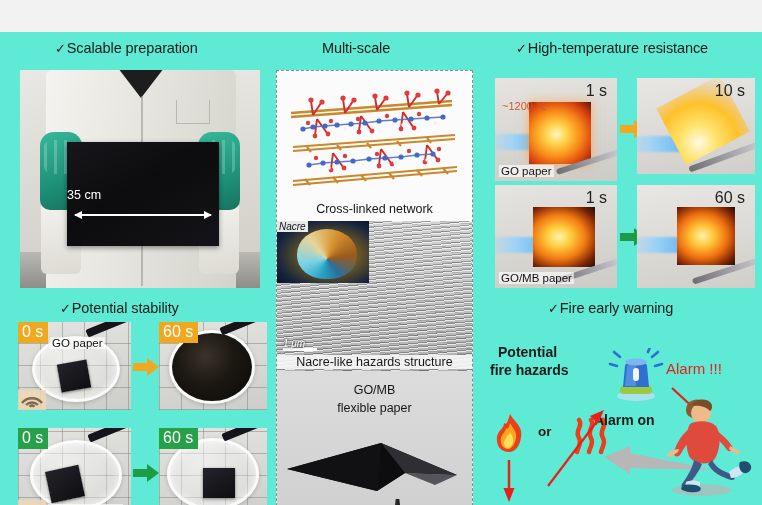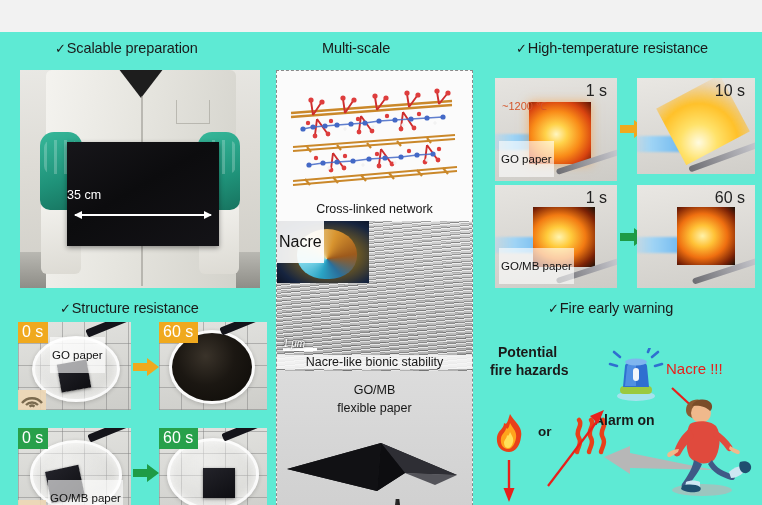--- a/index.html
+++ b/index.html
@@ -87,21 +87,21 @@
   .dim-arrow::after  { right:-1px; border-left: 8px solid #fff; }
   .bench {
     position: absolute; left: 0; bottom: 0; width: 100%; height: 36px;
     background: linear-gradient(180deg,#b9b8b2,#8e8d87);
   }
 
   
   .tile { position: absolute; overflow: hidden; background:#cfcfcb; }
   .tile-label {
     position: absolute; font-size: 11.5px; color: #111;
-    background: rgba(255,255,255,.62); padding: 12px 2px; white-space: nowrap;
+    background: rgba(255,255,255,.62); padding: 0 2px; white-space: nowrap;
   }
   .badge {
     position: absolute; font-size: 16px; color: #fff; font-weight: 400;
     padding: 1px 5px 2px 4px; white-space: nowrap; line-height: 1.15;
   }
   .badge.amber { background:#f0a91e; }
   .badge.green { background:#27a04a; }
   .badge.plain { background: transparent; color:#222; }
 
   .wifi {
@@ -230,21 +230,21 @@
     <div class="forearm right"></div>
     <div class="glove left"></div>
     <div class="glove right"></div>
     <div id="go-sheet">
       <div class="dim-label">35 cm</div>
       <div class="dim-arrow"></div>
     </div>
   </div>
 
   <div class="heading" style="left:60px; top:268px;">
-    <span class="tick">✓</span><span>Structure resistance</span>
+    <span class="tick">✓</span><span>Potential stability</span>
   </div>
 
   <div class="tile" style="left:18px; top:290px; width:113px; height:88px;">
     <div class="mesh"></div>
     <div class="dish" style="left:14px; top:14px; width:88px; height:66px;"></div>
     <div class="tweezer" style="right:-6px; top:-2px;"></div>
     <div class="square-black" style="left:41px; top:40px; width:30px; height:28px; transform:rotate(-10deg);"></div>
     <div class="badge amber" style="left:0; top:0;">0 s</div>
     <div class="tile-label" style="left:32px; top:15px;">GO paper</div>
     <div class="wifi" style="left:0; bottom:0;">
@@ -416,25 +416,25 @@
           </g>
         </g>
       </svg>
       <div class="ms-caption" style="bottom:5px;">Cross-linked network</div>
     </div>
 
     <div class="ms-panel" id="ms-nacre">
       <div class="sem-bg"></div>
       <div id="nacre-inset">
         <div class="shell"></div>
-        <div class="tile-label" style="left:0; top:0; background:rgba(255,255,255,.9); font-size:16px;">Nacre</div>
+        <div class="tile-label" style="left:0; top:0; background:rgba(255,255,255,.9); font-size:10px;font-style:italic;">Nacre</div>
       </div>
       <div class="scalebar-line" style="bottom:20px;"></div>
       <div class="scalebar" style="bottom:22px;font-style:italic;">1 μm</div>
-      <div class="ms-caption" style="bottom:2px; background:rgba(247,247,247,.9);">Nacre-like bionic stability</div>
+      <div class="ms-caption" style="bottom:2px; background:rgba(247,247,247,.9);">Nacre-like hazards structure</div>
     </div>
 
     <div class="ms-panel" id="ms-plane">
       <div class="ms-caption" style="top:12px;">GO/MB</div>
       <div class="ms-caption" style="top:30px;">flexible paper</div>
       <svg id="paper-plane" viewBox="0 0 176 74">
         <path d="M2 40 L96 14 L172 46 L120 44 L92 62 Z" fill="#1b1b1f"></path>
         <path d="M96 14 L120 44 L172 46 Z" fill="#2e2e34"></path>
         <path d="M96 14 L92 62 L120 44 Z" fill="#0d0d10"></path>
         <path d="M2 40 L96 14 L92 62 Z" fill="#111114"></path>
@@ -530,21 +530,21 @@
       <g stroke="#2f6fd0" stroke-width="2.6" stroke-linecap="round">
         <path d="M44 9 L50 4"></path>
           <path d="M47 18 L54 16"></path>
           <path d="M40 4 L42 -1"></path>
         <path d="M12 9 L6 4"></path>
           <path d="M9 18 L2 16"></path>
       </g>
     </svg>
     <div class="warn-text" style="left:108px; top:88px;">Alarm on</div>
 
-    <div id="danger-text" style="left:180px; top:36px;">Nacre !!!</div>
+    <div id="danger-text" style="left:180px; top:36px;">Alarm !!!</div>
 
     <svg class="red-arrow" style="left:184px; top:62px;" width="40" height="40" viewBox="0 0 40 40">
       <path d="M2 2 L28 26" stroke="#e8201b" stroke-width="2.2" fill="none"></path>
       <path d="M34 32 L20 26 L26 20 Z" fill="#e8201b"></path>
     </svg>
 
     <svg class="red-arrow" style="left:58px; top:78px;" width="64" height="86" viewBox="0 0 64 86">
       <path d="M4 84 L54 18" stroke="#e8201b" stroke-width="2.2" fill="none"></path>
       <path d="M60 8 L46 14 L54 22 Z" fill="#e8201b"></path>
     </svg>

